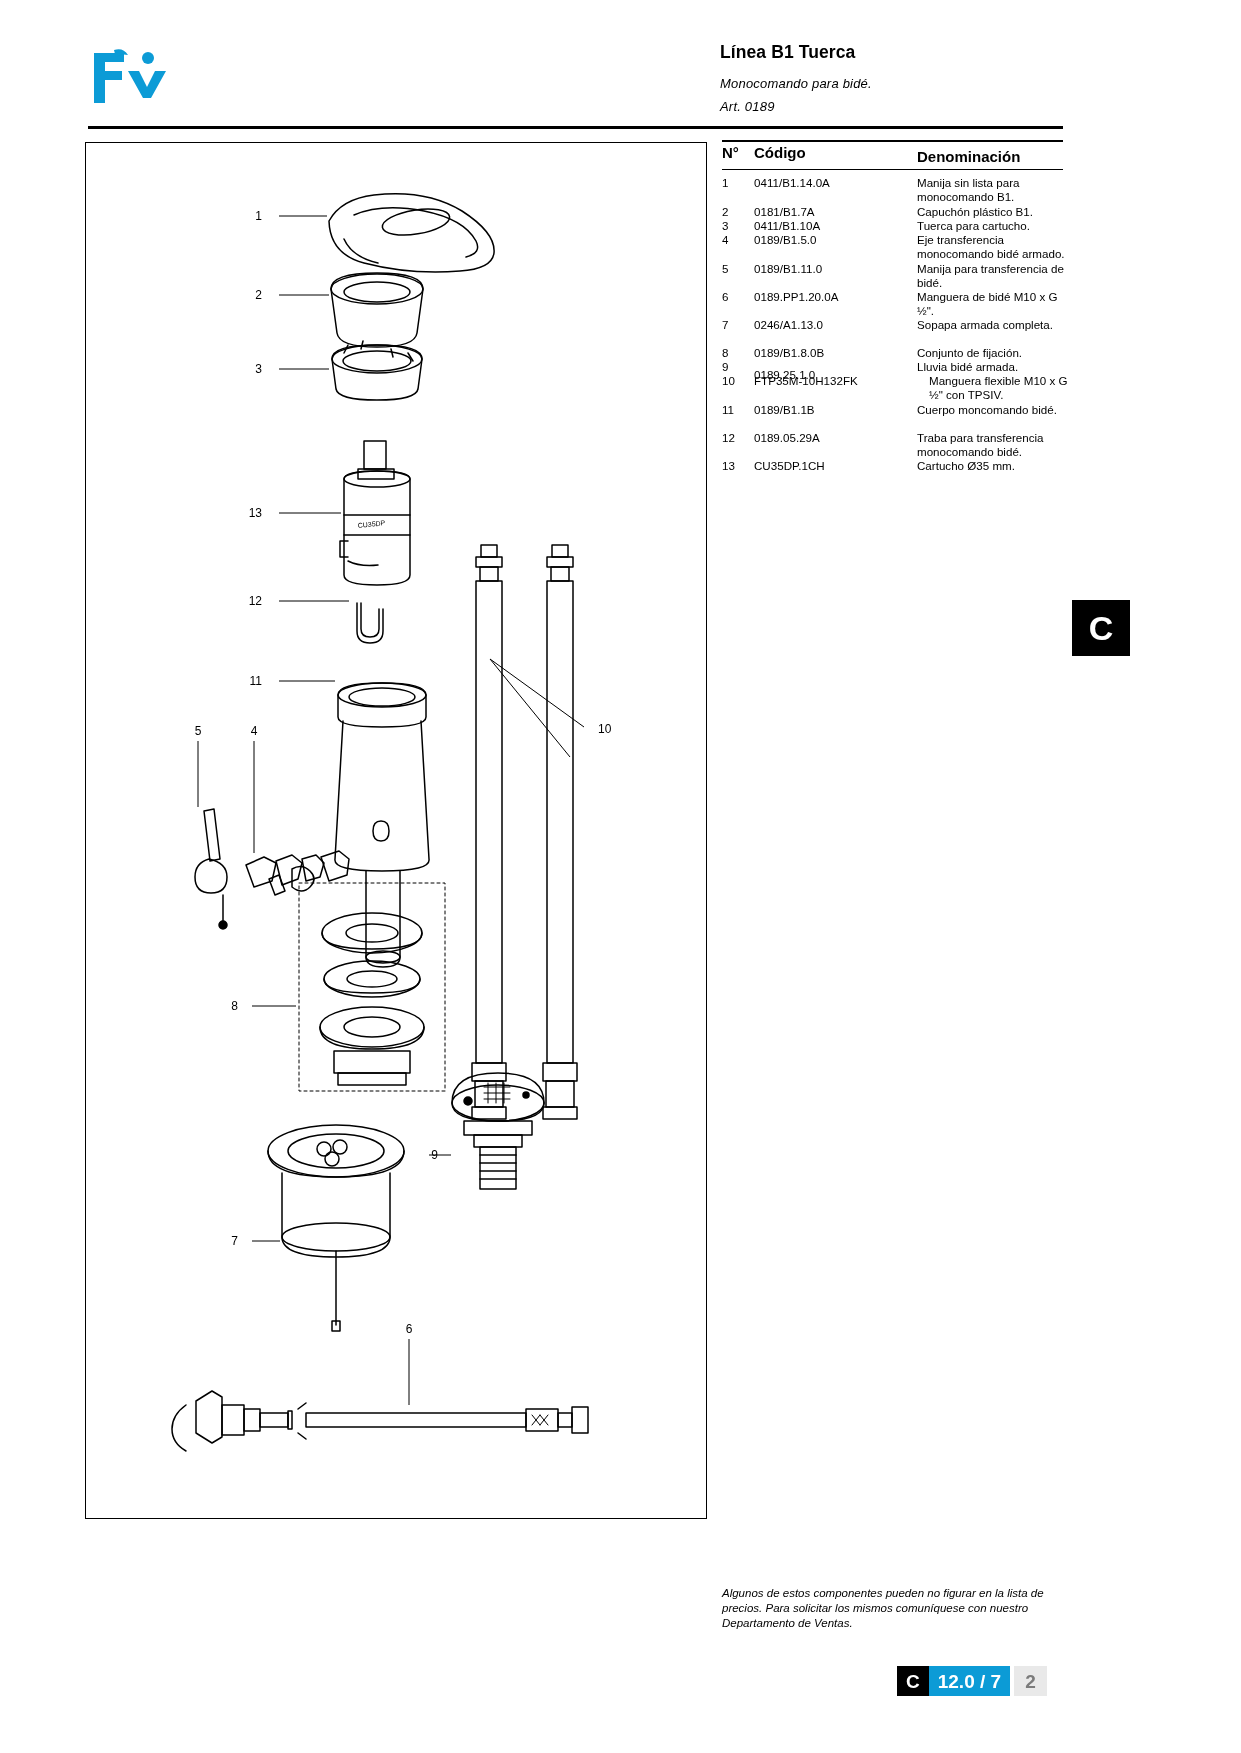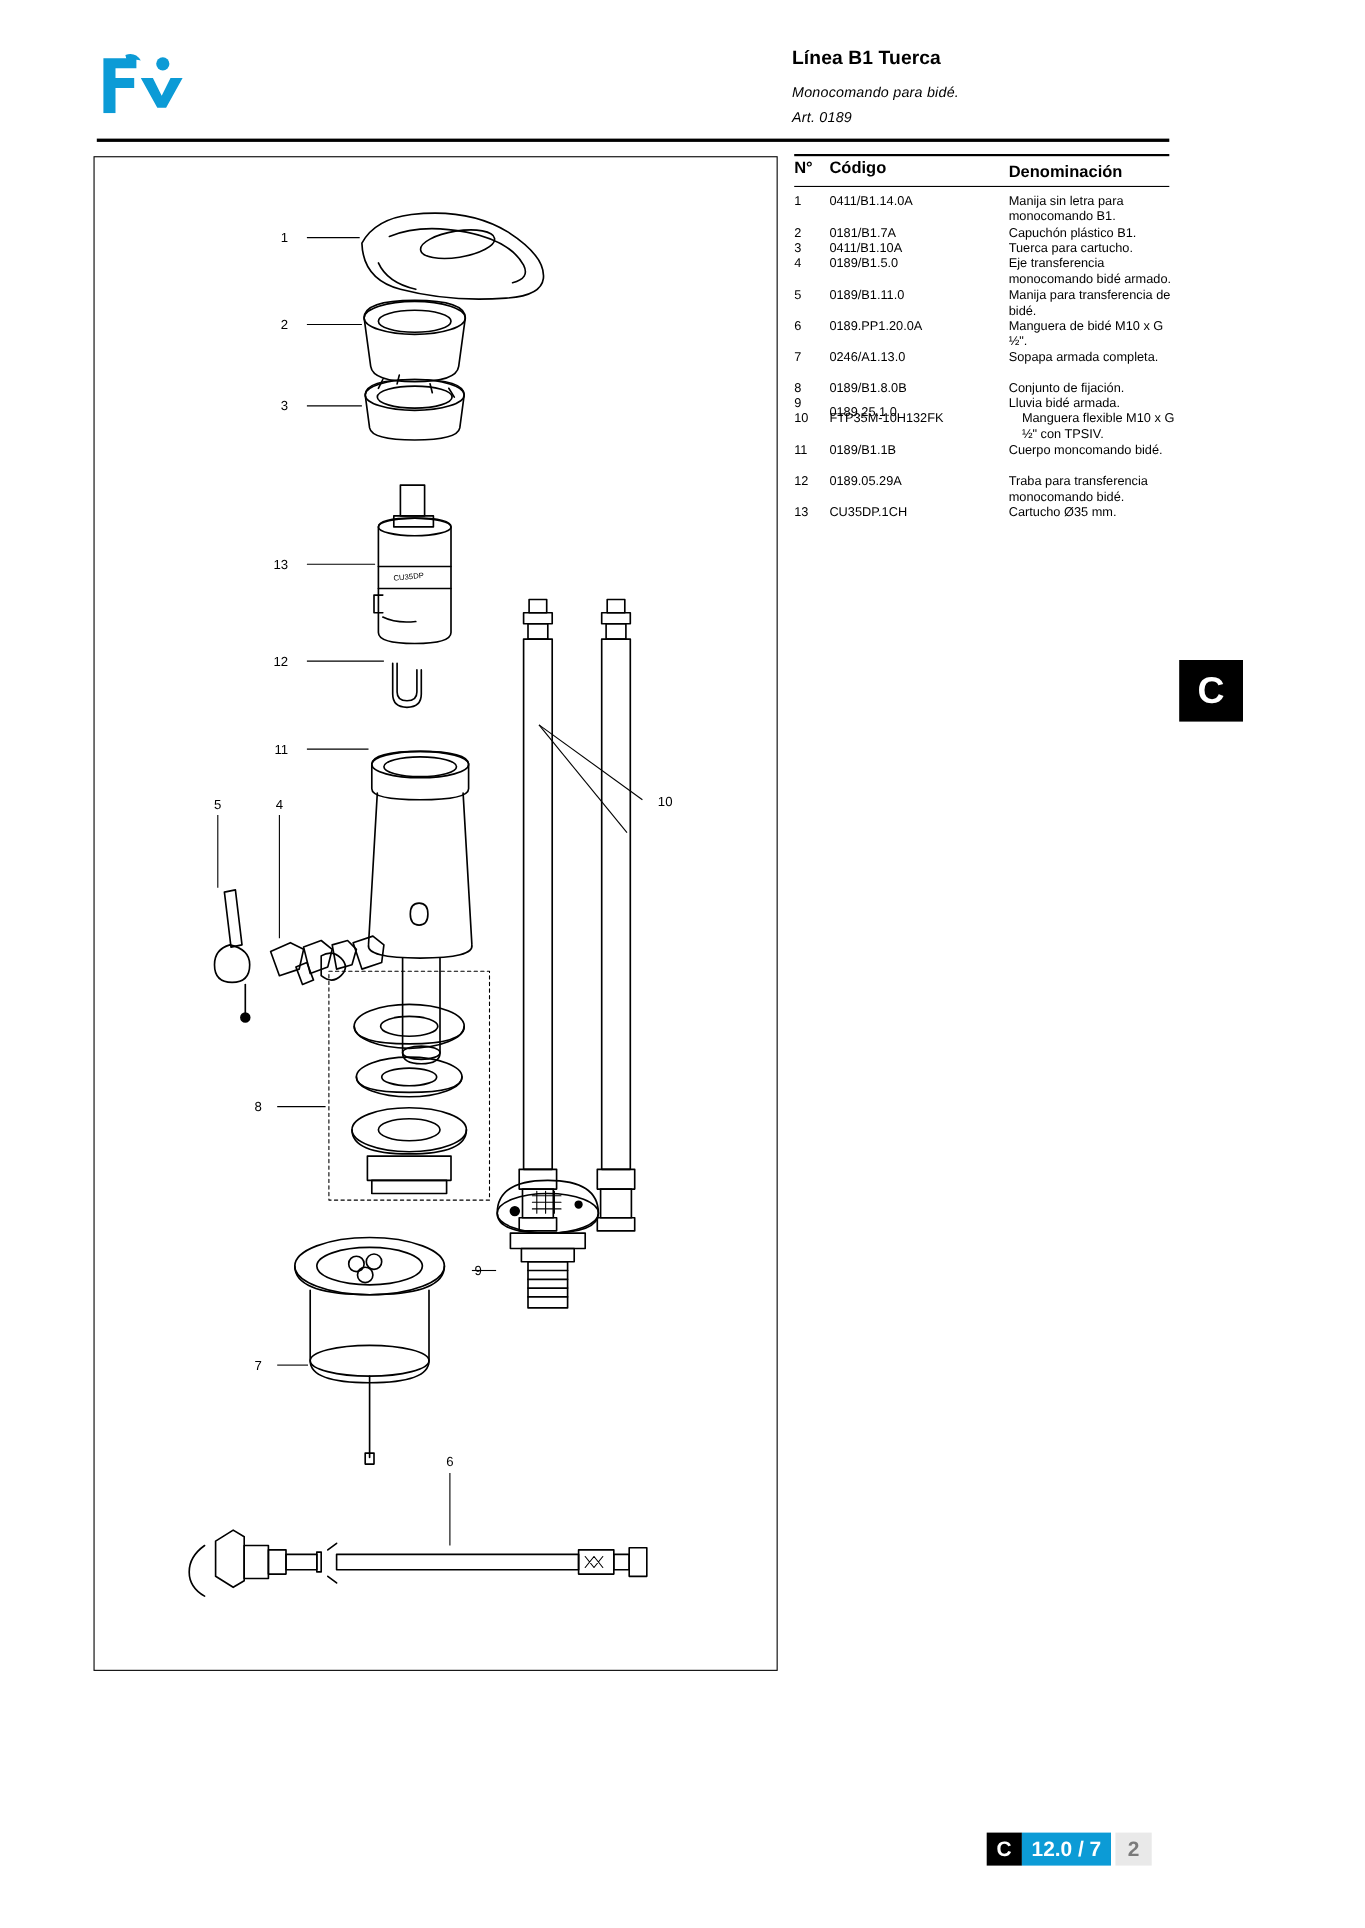--- a/index.html
+++ b/index.html
@@ -76,21 +76,21 @@
   <div class="tbl">
     <div class="tbl-head">
       <div class="th-n">N°</div>
       <div class="th-cod">Código</div>
       <div class="th-den">Denominación</div>
     </div>
     <div class="rows" id="rows">
         <div class="row" style="height: 0px;">
           <div class="c-n" style="top: 0px;">1</div>
           <div class="c-cod" style="top: 0px;">0411/B1.14.0A</div>
-          <div class="c-den" style="top: 0px;">Manija sin letra para monocomando B1.</div>
+          <div class="c-den" style="top: 0px;">Manija sin lista para monocomando B1.</div>
         </div>
         <div class="row" style="height: 0px;">
           <div class="c-n" style="top: 29px;">2</div>
           <div class="c-cod" style="top: 29px;">0181/B1.7A</div>
           <div class="c-den" style="top: 29px;">Capuchón plástico B1.</div>
         </div>
         <div class="row" style="height: 0px;">
           <div class="c-n" style="top: 43px;">3</div>
           <div class="c-cod" style="top: 43px;">0411/B1.10A</div>
           <div class="c-den" style="top: 43px;">Tuerca para cartucho.</div>
@@ -144,20 +144,21 @@
           <div class="c-n" style="top: 283px;">13</div>
           <div class="c-cod" style="top: 283px;">CU35DP.1CH</div>
           <div class="c-den" style="top: 283px;">Cartucho Ø35 mm.</div>
         </div>
       </div>
   </div>
   <div class="tbl-rule-mid"></div>
 
   <div class="tab-c">C</div>
 
+  <div class="note">Algunos de estos componentes pueden no figurar en la lista de precios. Para solicitar los mismos comuníquese con nuestro Departamento de Ventas.</div>
 
   <div class="badge">
     <div class="b-c">C</div>
     <div class="b-num">12.0 / 7</div>
     <div class="b-pg">2</div>
   </div>
 
   <div class="frame">
     <svg class="draw" viewBox="0 0 620 1375">
       <g fill="none" stroke="#000" stroke-width="1.5" stroke-linejoin="round" stroke-linecap="round">

